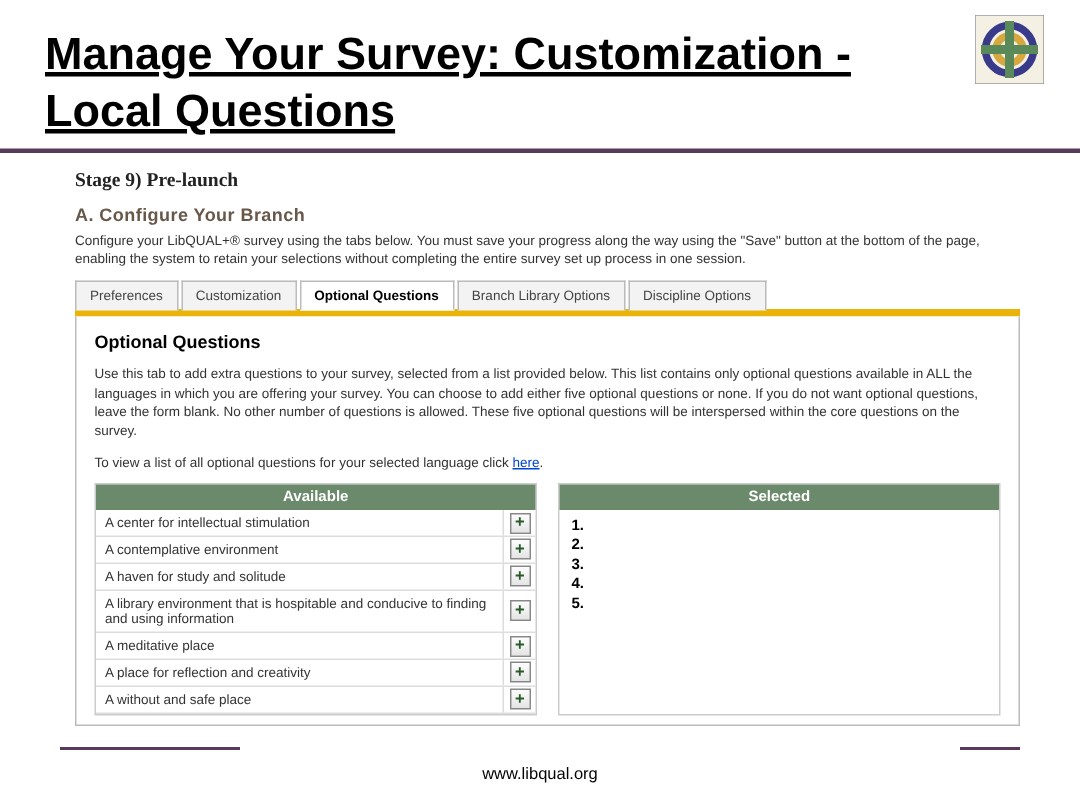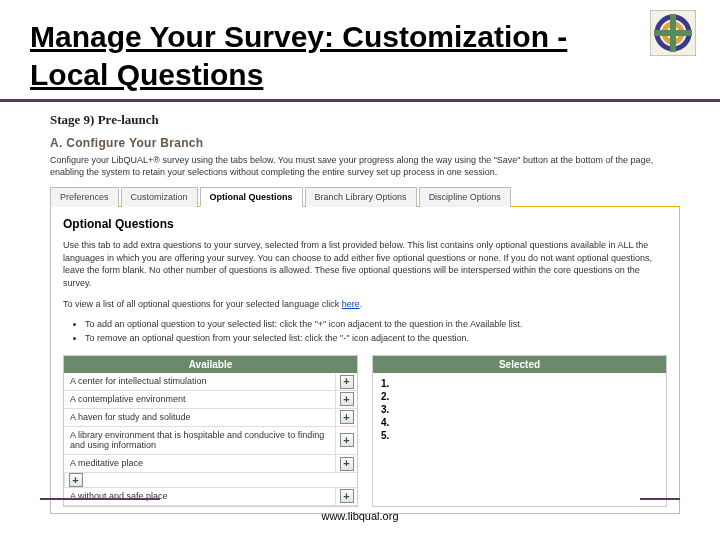--- a/index.html
+++ b/index.html
@@ -51,21 +51,21 @@
   }
   .intro-text {
     font-size: 9px;
     color: #333;
     line-height: 1.35;
     margin-bottom: 8px;
   }
   .tabs {
     display: flex;
     font-size: 9px;
-    border-bottom: 1px solid #eab308;
+    border-bottom: 5px solid #eab308;
   }
   .tab {
     padding: 4px 9px;
     border: 1px solid #bbb;
     border-bottom: none;
     background: #f3f3f3;
     margin-right: 2px;
     color: #444;
     cursor: pointer;
     position: relative;
@@ -202,24 +202,20 @@
       <div class="tab">Branch Library Options</div>
       <div class="tab">Discipline Options</div>
     </div>
 
   <div class="panel">
     <div class="panel-title">Optional Questions</div>
     <div class="panel-text">Use this tab to add extra questions to your survey, selected from a list provided below. This list contains only optional questions available in ALL the languages in which you are offering your survey. You can choose to add either five optional questions or none. If you do not want optional questions, leave the form blank. No other number of questions is allowed. These five optional questions will be interspersed within the core questions on the survey.</div>
     <div class="panel-text">
       <span>To view a list of all optional questions for your selected language click </span><span class="here-link">here</span><span>.</span>
     </div>
-    <ul class="bullets" id="bullets">
-        <li>To add an optional question to your selected list: click the "+" icon adjacent to the question in the Available list.</li>
-        <li>To remove an optional question from your selected list: click the "-" icon adjacent to the question.</li>
-      </ul>
 
     <div class="dual">
       <div class="dual-box">
         <div class="dual-head">Available</div>
         <div id="avail-body">
             <div class="avail-row">
               <div class="txt">A center for intellectual stimulation</div>
               <div class="plus-cell">
                 <div class="plus-btn">+</div>
               </div>
@@ -242,20 +238,21 @@
                 <div class="plus-btn">+</div>
               </div>
             </div>
             <div class="avail-row">
               <div class="txt">A meditative place</div>
               <div class="plus-cell">
                 <div class="plus-btn">+</div>
               </div>
             </div>
             <div class="avail-row">
+              <div class="txt">A place for reflection and creativity</div>
               <div class="plus-cell">
                 <div class="plus-btn">+</div>
               </div>
             </div>
             <div class="avail-row">
               <div class="txt">A without and safe place</div>
               <div class="plus-cell">
                 <div class="plus-btn">+</div>
               </div>
             </div>

